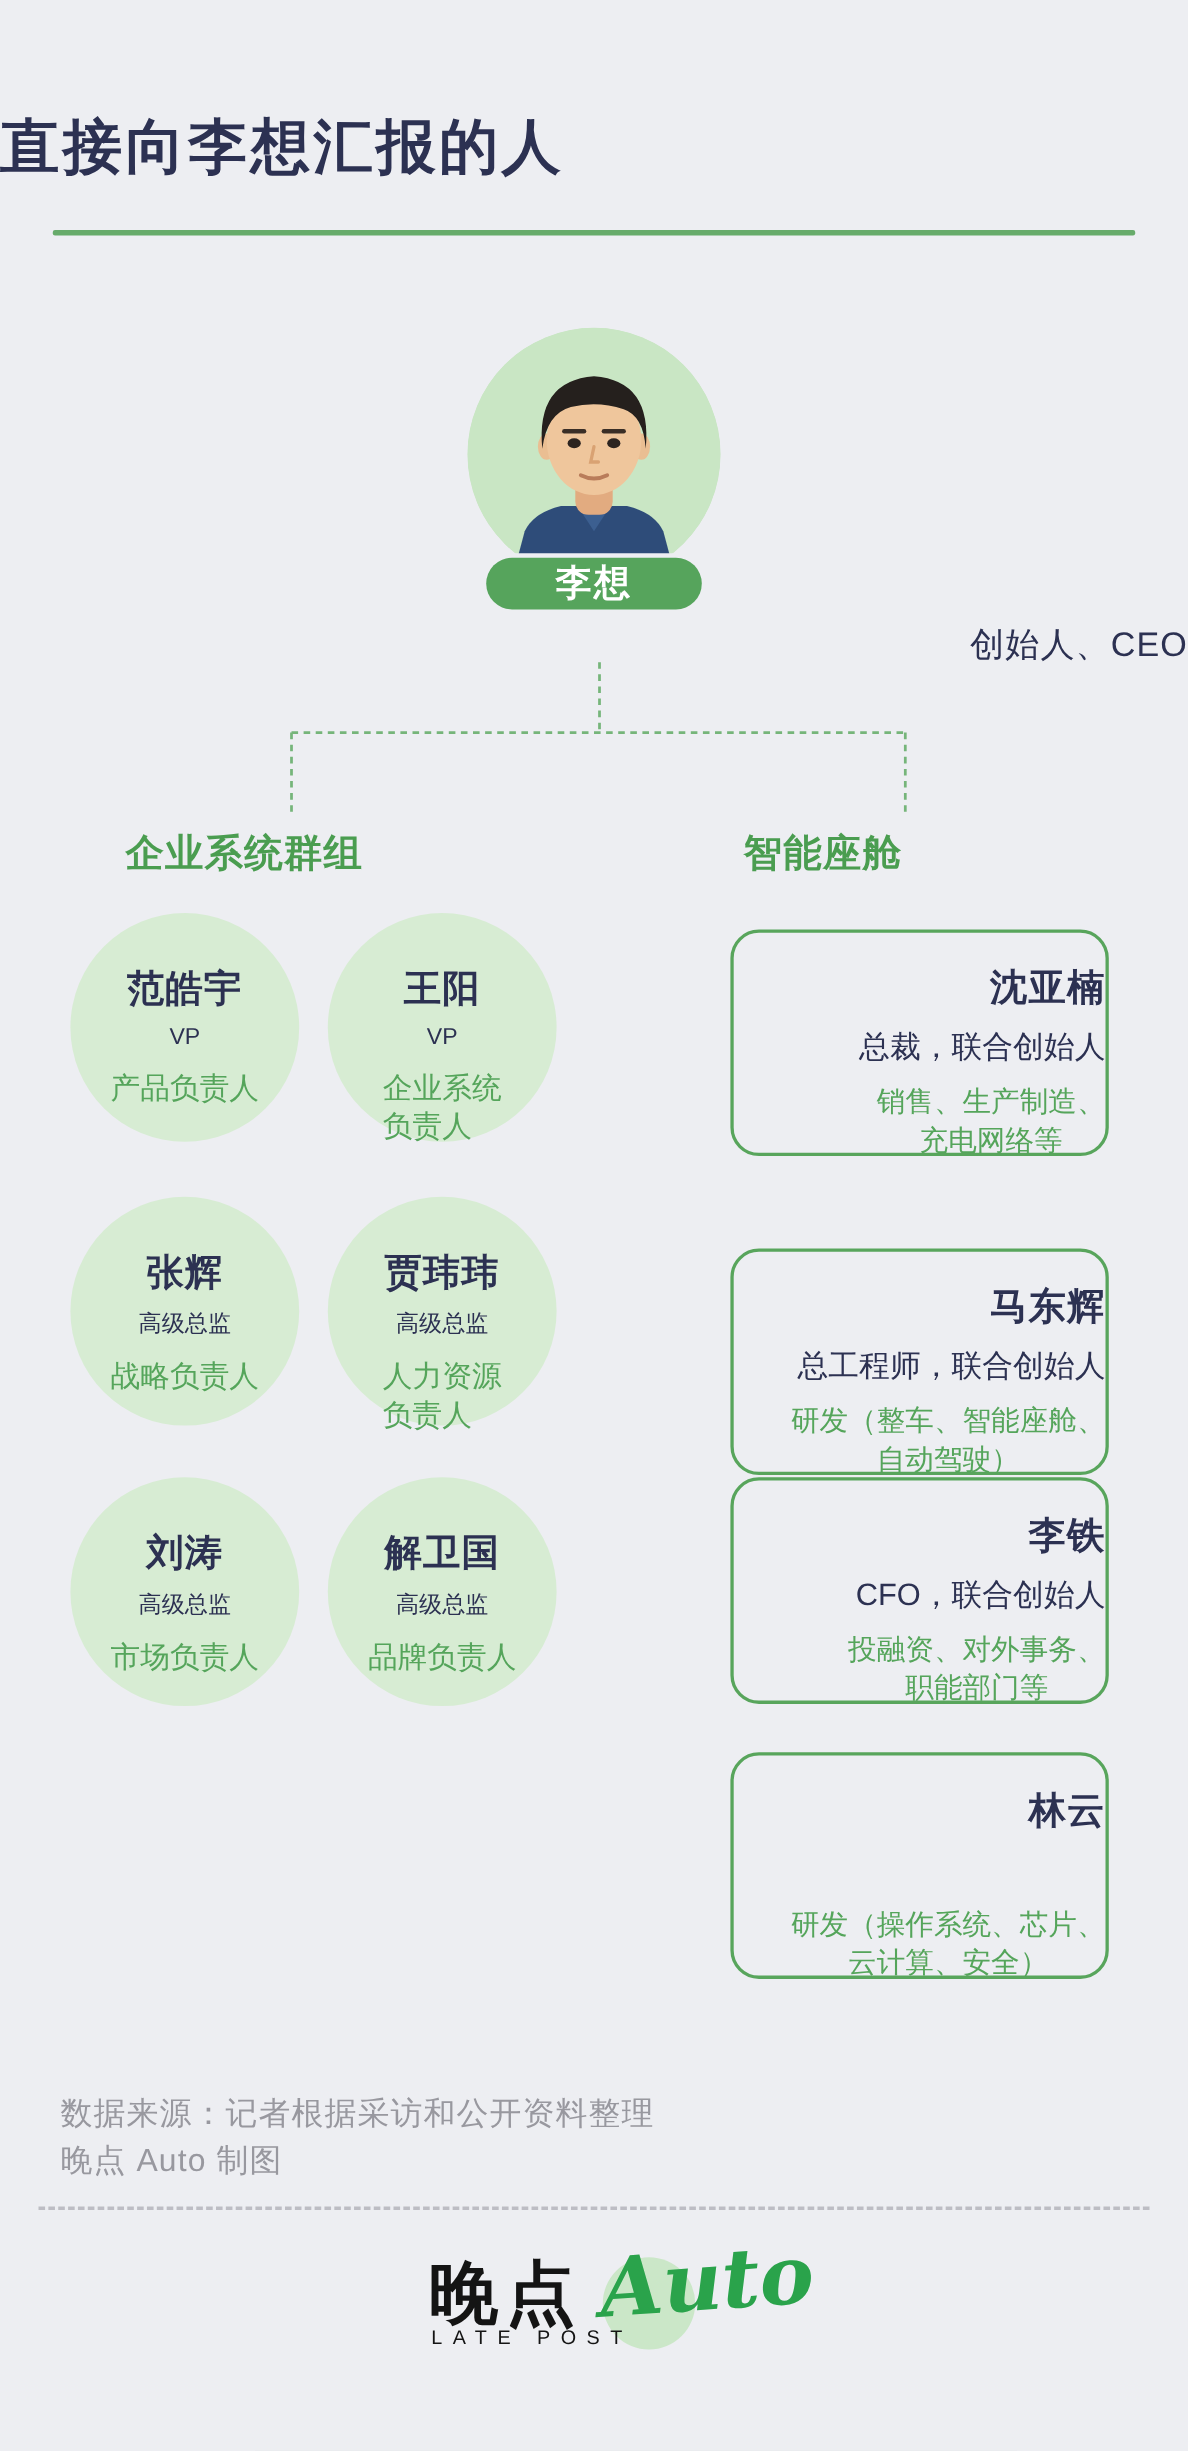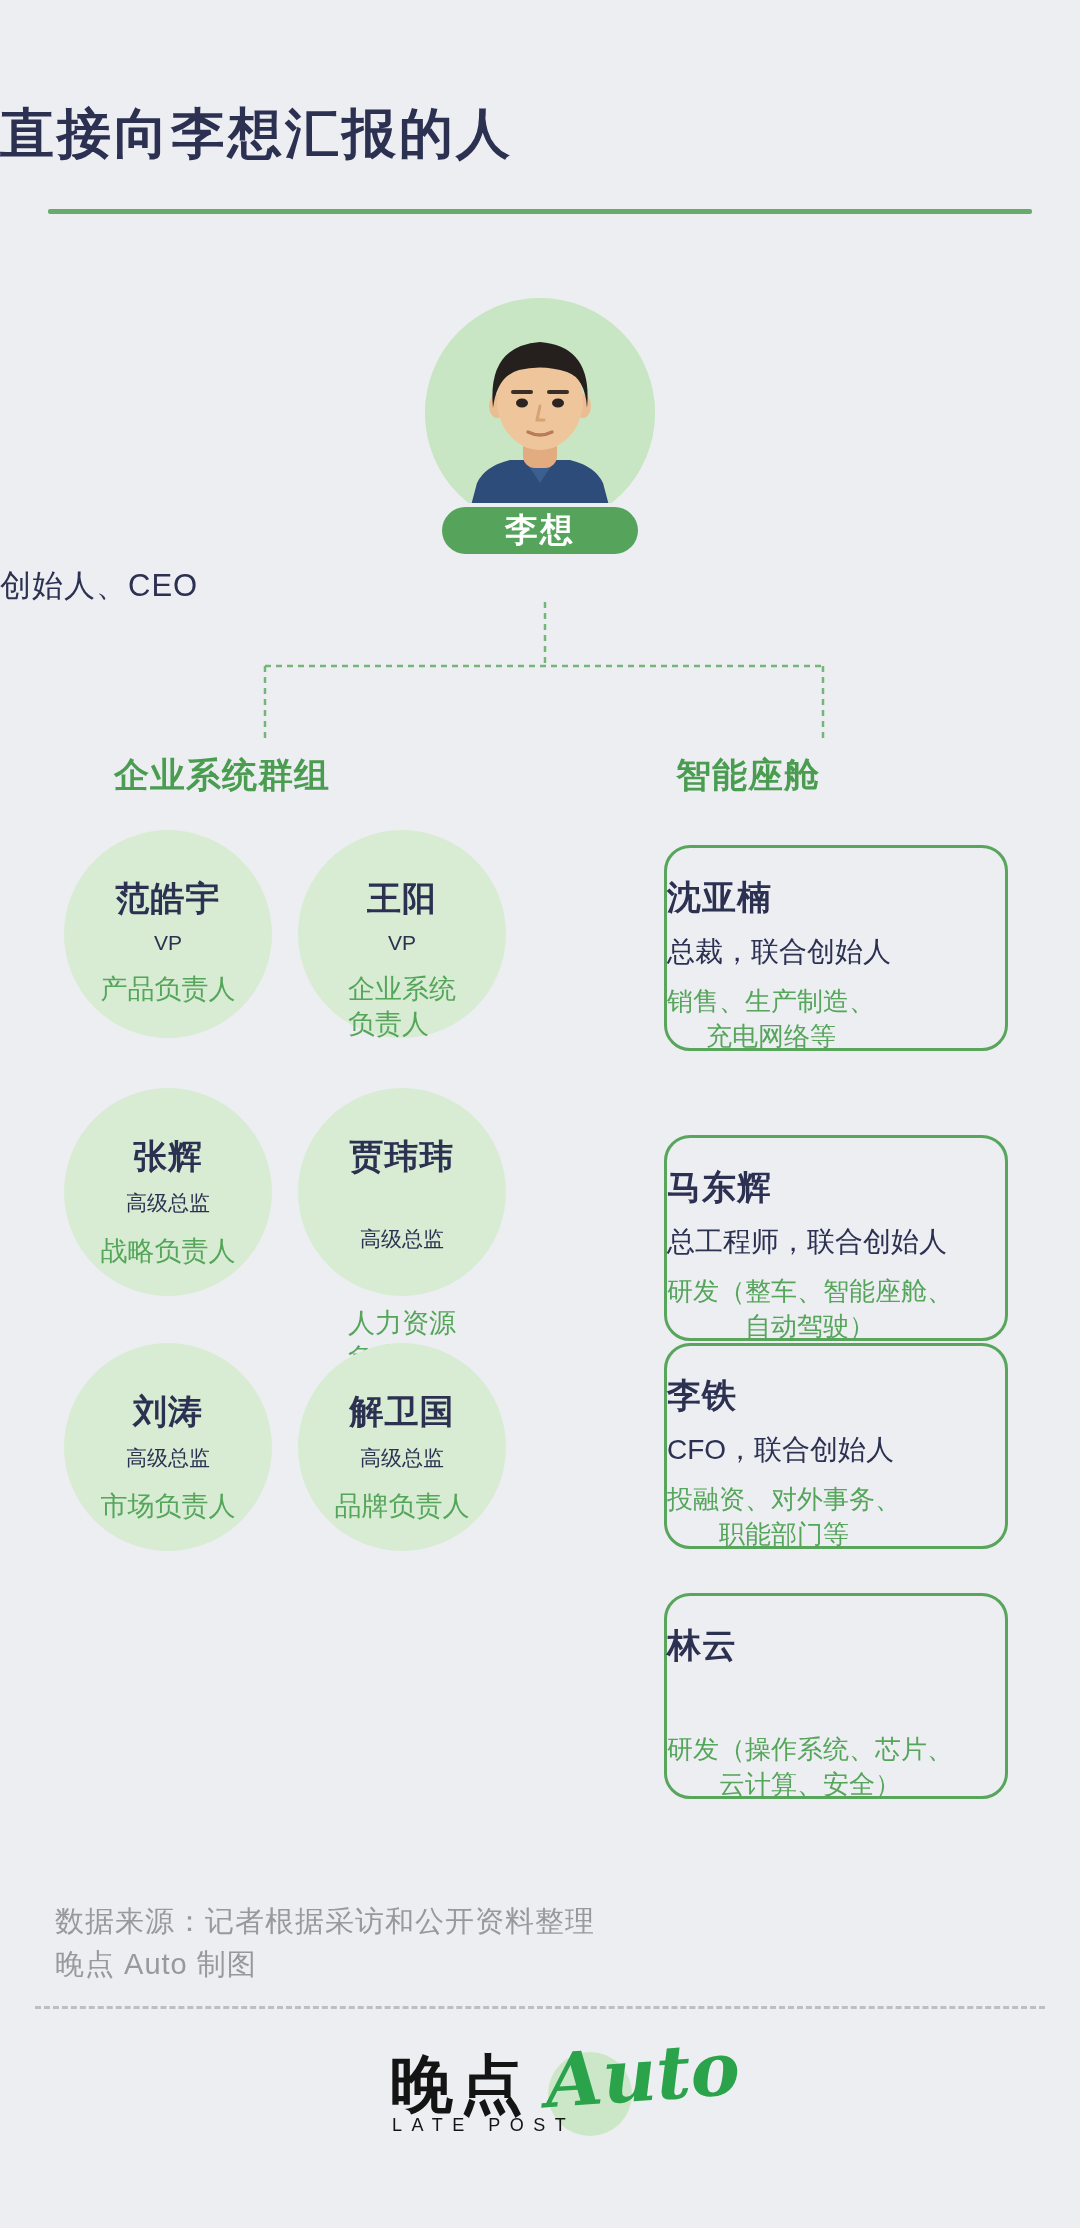--- a/index.html
+++ b/index.html
@@ -24,21 +24,21 @@
     border-radius:50%; overflow:hidden; background:#c9e6c4;
   }
   .ceo-badge {
     position:absolute; top:507px; left:442px; width:196px; height:47px;
     background:#56a45c; border-radius:26px; display:flex;
     align-items:center; justify-content:center;
     color:#ffffff; font-size:33px; font-weight:800; letter-spacing:2px;
     box-shadow:0 0 0 4px #edeef2;
   }
   .ceo-role {
-    position:absolute; top:565px; left:0; width:1080px; text-align:left;
+    position:absolute; top:565px; left:0; width:1080px; text-align:right;
     font-size:31px; color:#2c3152; font-weight:500; letter-spacing:1px;
   }
   
   .connectors { position:absolute; top:0; left:0; pointer-events:none; }
   
   .branch-label {
     position:absolute; top:752px; width:320px; text-align:left;
     font-size:35px; font-weight:800; color:#4a9d50; letter-spacing:1px;
   }
   .branch-label.left  { left:114px; }
@@ -48,28 +48,28 @@
     position:absolute; width:208px; height:208px; border-radius:50%;
     background:#d7ecd3; display:flex; flex-direction:column;
     align-items:center; padding-top:46px;
   }
   .pc-name  { font-size:34px; font-weight:800; color:#2c3152; letter-spacing:1px; margin-bottom:9px; }
   .pc-title { font-size:21px; color:#2c3152; font-weight:500; margin-bottom:17px; }
   .pc-role  { font-size:27px; color:#55a55b; font-weight:500; line-height:35px; white-space:pre-line; }
   .pos-r1c1 { top:830px;  left:64px;  }
   .pos-r1c2 { top:830px;  left:298px; }
   .pos-r2c1 { top:1088px; left:64px;  }
-  .pos-r2c2 { top:1088px; left:298px;gap:36px; }
+  .pos-r2c2 { top:1088px; left:298px; }
   .pos-r3c1 { top:1343px; left:64px;  }
   .pos-r3c2 { top:1343px; left:298px; }
   
   .person-box {
     position:absolute; left:664px; width:344px; height:206px;
     border:3px solid #58a55c; border-radius:26px;
-    display:flex; flex-direction:column; align-items:flex-start;
+    display:flex; flex-direction:column; align-items:flex-end;
     text-align:center; padding-top:27px; background:transparent;
   }
   .pb-name  { font-size:34px; font-weight:800; color:#2c3152; letter-spacing:1px; margin-bottom:12px; }
   .pb-title { font-size:28px; color:#2c3152; font-weight:500; min-height:34px; margin-bottom:17px; }
   .pb-scope { font-size:26px; color:#55a55b; font-weight:500; line-height:35px; white-space:pre-line; }
   .pos-b1 { top:845px; }
   .pos-b2 { top:1095px;margin-top:40px; }
   .pos-b3 { top:1343px; }
   .pos-b4 { top:1593px; }
   

